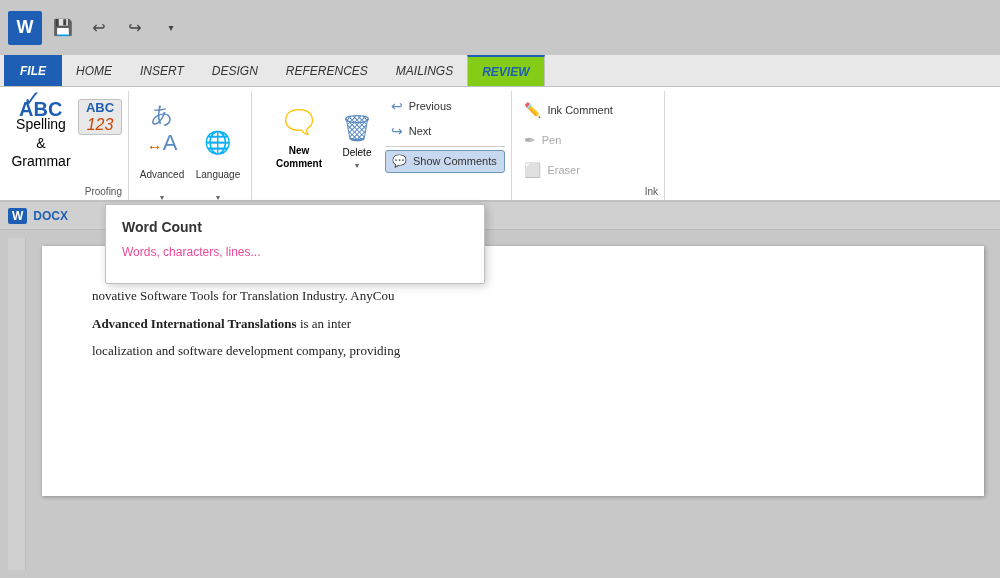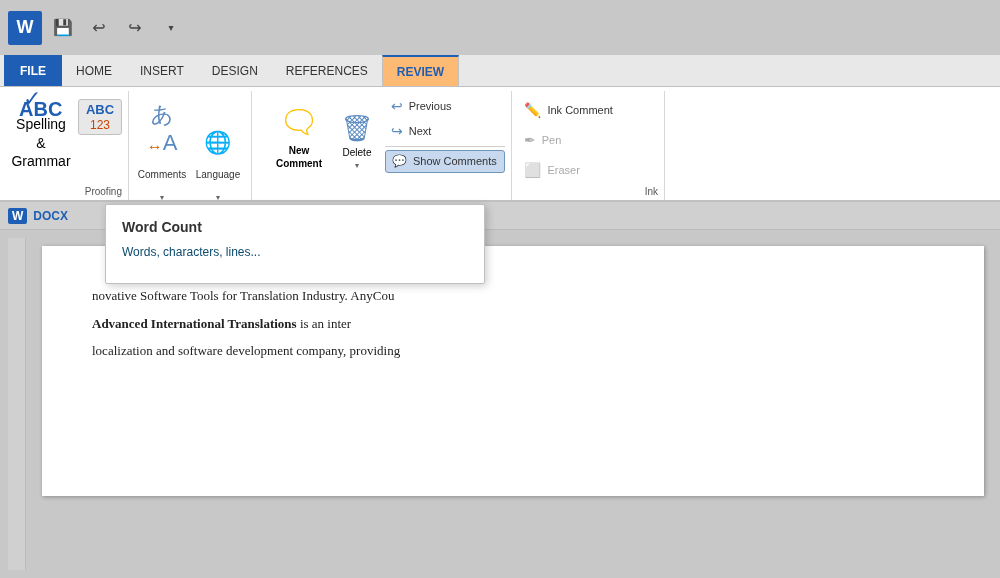--- a/index.html
+++ b/index.html
@@ -40,24 +40,24 @@
       border-bottom: 1px solid #c0c0c0;
     }
     .tab {
       padding: 6px 14px;
       font-size: 12px;
       cursor: pointer;
       color: #333;
       background: transparent;
       border: none;
       height: 100%;
-      display: flex; align-items: center;
+      display: flex; align-items: center; font-style: italic;
     }
     .tab.active {
-      background: #fdba74;
+      background: #84cc16;
       color: #1e5fb5;
       font-weight: 600;
       border-top: 2px solid #1e5fb5;
       border-left: 1px solid #c0c0c0;
       border-right: 1px solid #c0c0c0;
     }
     .tab.file {
       background: #1e5fb5;
       color: white;
       font-weight: bold;
@@ -200,21 +200,21 @@
       border: 1px solid #c0c0c0;
       box-shadow: 2px 2px 8px rgba(0,0,0,0.2);
       padding: 14px 16px;
       z-index: 100;
       border-radius: 2px;
     }
     .tooltip-title {
       font-size: 14px; font-weight: bold; color: #333; margin-bottom: 8px;
     }
     .tooltip-body {
-      font-size: 12px; color: #0c4a6e; line-height: 1.5;
+      font-size: 12px; color: #ec4899; line-height: 1.5;
     }
     .tooltip-body p { margin-bottom: 8px; }
 
     
     .docx-bar {
       height: 28px; background: #d0d0d0; border-bottom: 1px solid #bbb;
       display: flex; align-items: center; padding: 0 8px; gap: 6px;
     }
     .docx-icon { font-size: 14px; color: #1e5fb5; font-weight: bold; }
     .docx-label { font-size: 12px; font-weight: bold; color: #1e5fb5; }
@@ -249,51 +249,52 @@
   <button class="title-btn">↪</button>
   <button class="title-btn" style="font-size:10px;">▾</button>
 </div>
 
 <div class="ribbon-tabs">
   <button class="tab file">FILE</button>
   <button class="tab">HOME</button>
   <button class="tab">INSERT</button>
   <button class="tab">DESIGN</button>
   <button class="tab">REFERENCES</button>
+  <button class="tab">MAILINGS</button>
   <button class="tab active">REVIEW</button>
 </div>
 
 <div class="ribbon">
 
   <div class="ribbon-group proofing-group">
     <div class="ribbon-group-items">
 
       <button class="spelling-btn">
         <div class="abc-check">
           <span class="abc-text">ABC</span>
           <span class="check-mark">✓</span>
         </div>
         <span style="font-size:14px; text-align:center; line-height:1.3;">Spelling &amp;<br>Grammar</span>
       </button>
 
       <div style="display:flex;flex-direction:column;align-items:center;gap:2px;margin-top:4px;">
         <button class="rb-small rb-small-highlighted" style="width:44px;height:36px;border:1px solid #c0c0c0;background:#e8e8e8;">
           <span style="font-size:13px;font-weight:bold;color:#1e5fb5;line-height:1;">ABC</span>
-          <span style="font-size:12px;color:#cc4400;">123</span>
+          <span style="font-size:16px;color:#cc4400;font-style:italic;">123</span>
         </button>
       </div>
     </div>
     <div class="ribbon-group-label">Proofing</div>
   </div>
 
   <div class="ribbon-group">
     <div class="ribbon-group-items lang-group-items">
       <button class="rb-large">
         <span class="translate-icon">あ<span style="color:#cc6600;font-size:16px;">↔</span>A</span>
-        <span>Comments</span>
+        <span>Advanced</span>
         <span style="font-size:8px;color:#666;">▾</span>
       </button>
       <button class="rb-large">
         <span class="lang-icon">🌐</span>
         <span>Language</span>
         <span style="font-size:8px;color:#666;">▾</span>
       </button>
     </div>
     <div class="ribbon-group-label">Language</div>
   </div>

